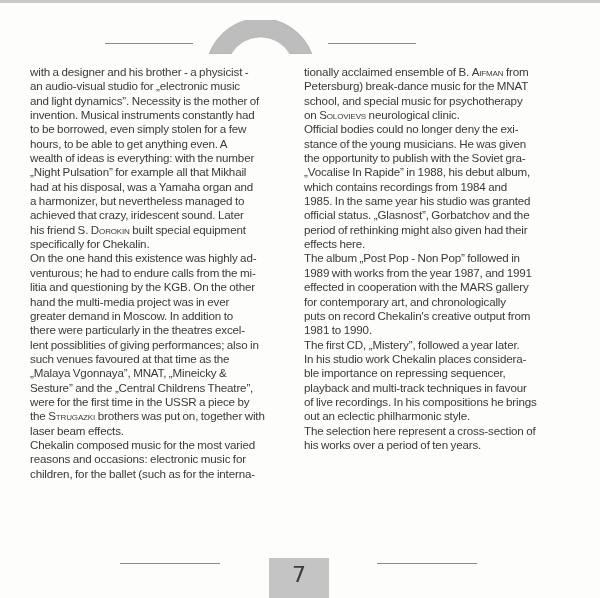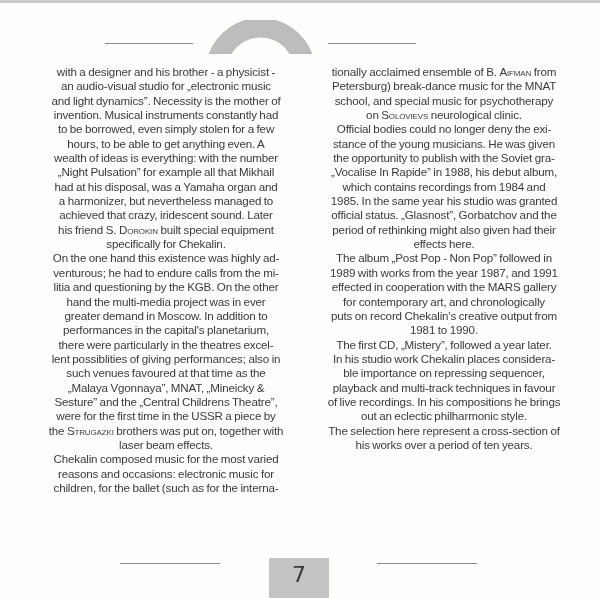--- a/index.html
+++ b/index.html
@@ -9,21 +9,21 @@
   }
   .edge-top { position: absolute; left: 0; top: 0; width: 600px; height: 3px; background: #c9c9c9; }
   .rule { position: absolute; height: 1px; background: #8a8a8a; }
   .arc { position: absolute; left: 209px; top: 20px; width: 103px; height: 34px; }
   .col {
     position: absolute; top: 65px; font-size: 11.6px; line-height: 14.35px;
     letter-spacing: -0.15px; word-spacing: -0.5px;
   }
   .col.left { left: 30px; width: 272px; }
   .col.right { left: 304px; width: 280px; }
-  .line { display: block; white-space: nowrap; text-align: center; }
+  .line { display: block; white-space: nowrap; }
   .sc { font-variant: small-caps; }
   .pagebox {
     position: absolute; left: 269px; top: 558px; width: 60px; height: 40px;
     background: #c4c4c4; display: flex; justify-content: center; align-items: flex-start;
   }
   .pagenum { font-size: 22px; color: #3a3a3a; margin-top: 4px; font-family: "DejaVu Sans", sans-serif; }
 </style>
 </head>
 <body>
 
@@ -47,21 +47,20 @@
     <span class="line">had at his disposal, was a Yamaha organ and</span>
     <span class="line">a harmonizer, but nevertheless managed to</span>
     <span class="line">achieved that crazy, iridescent sound. Later</span>
     <span class="line">his friend S. <span class="sc">Dorokin</span> built special equipment</span>
     <span class="line">specifically for Chekalin.</span>
     <span class="line">On the one hand this existence was highly ad-</span>
     <span class="line">venturous; he had to endure calls from the mi-</span>
     <span class="line">litia and questioning by the KGB. On the other</span>
     <span class="line">hand the multi-media project was in ever</span>
     <span class="line">greater demand in Moscow. In addition to</span>
-    <span class="line">performances in the capital's planetarium,</span>
     <span class="line">there were particularly in the theatres excel-</span>
     <span class="line">lent possiblities of giving performances; also in</span>
     <span class="line">such venues favoured at that time as the</span>
     <span class="line">„Malaya Vgonnaya”, MNAT, „Mineicky &amp;</span>
     <span class="line">Sesture” and the „Central Childrens Theatre”,</span>
     <span class="line">were for the first time in the USSR a piece by</span>
     <span class="line">the <span class="sc">Strugazki</span> brothers was put on, together with</span>
     <span class="line">laser beam effects.</span>
     <span class="line">Chekalin composed music for the most varied</span>
     <span class="line">reasons and occasions: electronic music for</span>

